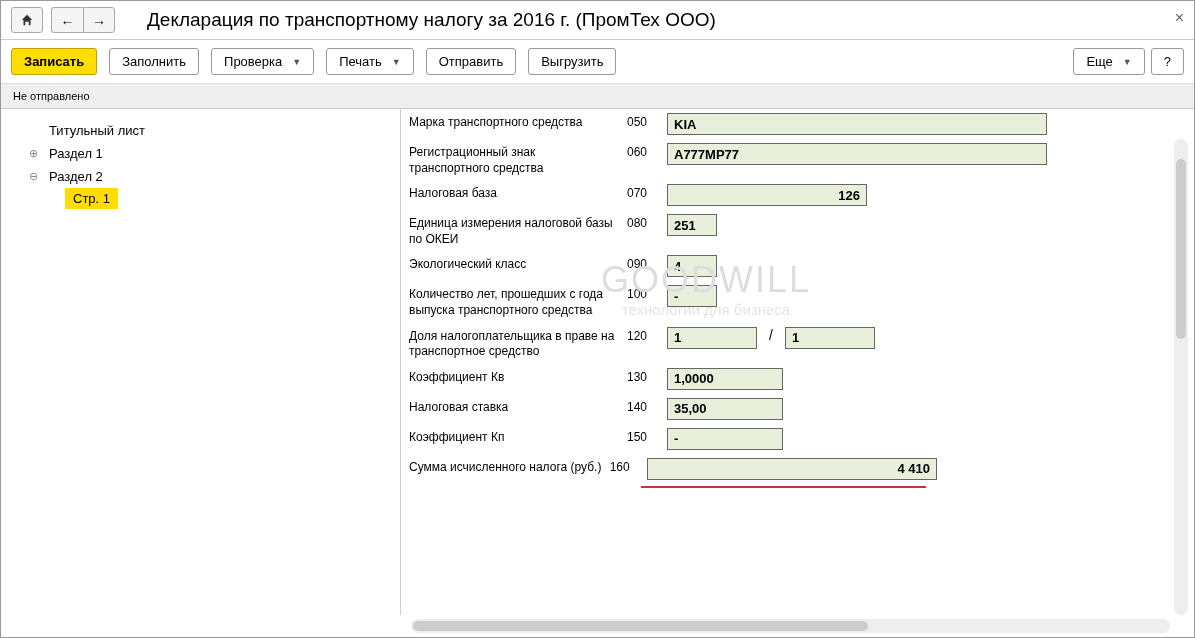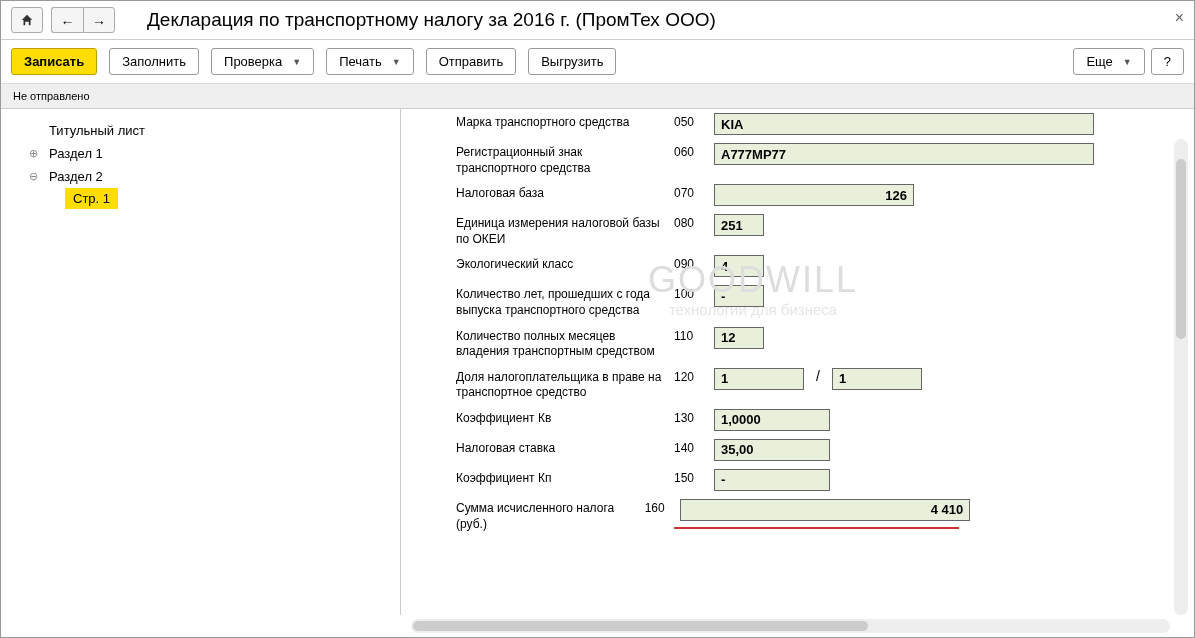--- a/index.html
+++ b/index.html
@@ -13,21 +13,21 @@
 .back-fwd .icon-btn:first-child { border-radius: 3px 0 0 3px; border-right: none; }
 .back-fwd .icon-btn:last-child { border-radius: 0 3px 3px 0; }
 .title { font-size: 19px; margin-left: 20px; }
 .close-x { position: absolute; right: 10px; top: 8px; font-size: 16px; cursor: pointer; color: #666; }
 .toolbar { padding: 8px 10px; display: flex; gap: 12px; align-items: center; border-bottom: 1px solid #ddd; }
 .btn { border: 1px solid #999; background: #fff; padding: 5px 12px; border-radius: 3px; cursor: pointer; font-size: 13px; display: inline-flex; align-items: center; gap: 6px; }
 .btn.primary { background: #ffdd00; border-color: #c0a000; font-weight: bold; }
 .btn .caret { font-size: 9px; color: #555; margin-left: 4px; }
 .toolbar-right { margin-left: auto; display: flex; gap: 6px; }
 .status-bar { background: #efefef; padding: 6px 12px; border-bottom: 1px solid #ccc; font-size: 11px; }
-.content { display: flex; height: calc(100% - 130px); gap: 47px; }
+.content { display: flex; height: calc(100% - 130px); }
 .sidebar { width: 400px; border-right: 1px solid #ccc; padding: 10px 8px; overflow: auto; }
 .tree-item { padding: 4px 4px 4px 24px; cursor: pointer; position: relative; font-size: 13px; }
 .tree-item.root { padding-left: 40px; }
 .tree-item.expandable::before { content: '⊕'; position: absolute; left: 20px; font-size: 11px; color: #888; top: 5px; }
 .tree-item.expanded::before { content: '⊖'; position: absolute; left: 20px; font-size: 11px; color: #888; top: 5px; }
 .tree-child { margin-left: 56px; padding: 3px 8px; display: inline-block; cursor: pointer; }
 .tree-child.active { background: #ffdd00; }
 .main { flex: 1; overflow: auto; padding: 4px 16px 4px 8px; position: relative; }
 .form-row { display: flex; align-items: flex-start; margin-bottom: 8px; gap: 8px; }
 .form-label { width: 210px; font-size: 12px; line-height: 1.3; padding-top: 2px; }
@@ -139,25 +139,20 @@
         <div class="form-code">090</div>
         <input class="form-input small" value="4" style="">
       </div>
 
       <div class="form-row">
         <div class="form-label">Количество лет, прошедших с года выпуска транспортного средства</div>
         <div class="form-code">100</div>
         <input class="form-input small" value="-" style="">
       </div>
 
-      <div class="form-row">
-        <div class="form-label">Количество полных месяцев владения транспортным средством</div>
-        <div class="form-code">110</div>
-        <input class="form-input small" value="12" style="">
-      </div>
 
       <div class="form-row">
         <div class="form-label">Доля налогоплательщика в праве на транспортное средство</div>
         <div class="form-code">120</div>
         <input class="form-input frac" value="1" style="">
         <span class="slash">/</span>
         <input class="form-input frac" value="1" style="">
       </div>
 
       <div class="form-row">

